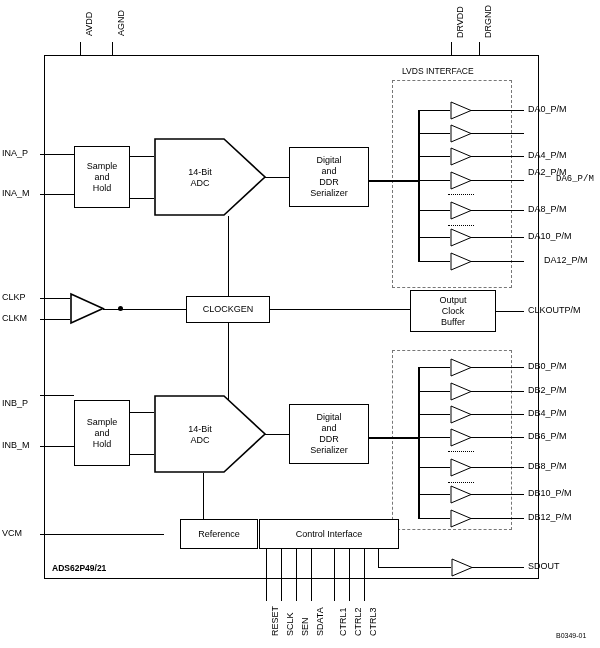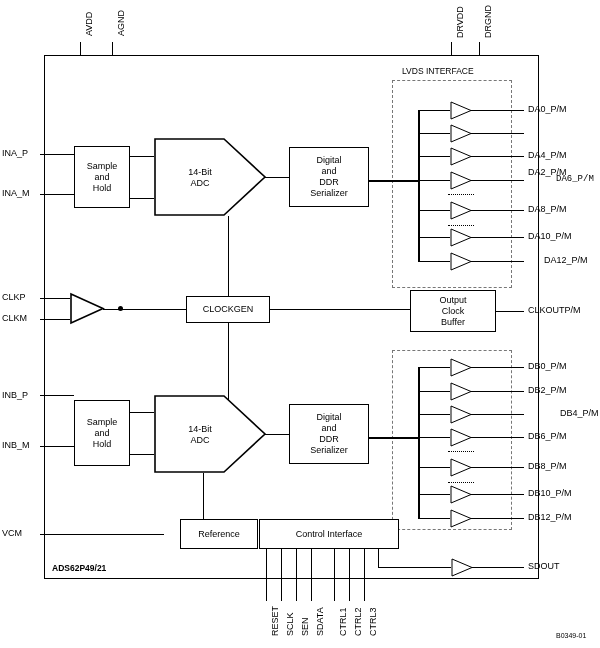--- a/index.html
+++ b/index.html
@@ -151,21 +151,21 @@
   <div class="hl" style="left:270px;top:309px;width:140px;"></div>
 
   <div class="box" style="left:410px;top:290px;width:86px;height:42px;flex-direction:column;align-items:center;">
     <span>Output</span>
     <span>Clock</span>
     <span>Buffer</span>
   </div>
   <div class="hl" style="left:496px;top:311px;width:28px;"></div>
   <div class="txt" style="left:528px;top:305px;">CLKOUTP/M</div>
 
-  <div class="txt" style="left:2px;top:390px;">INB_P</div>
+  <div class="txt" style="left:2px;top:398px;">INB_P</div>
   <div class="txt" style="left:2px;top:440px;">INB_M</div>
   <div class="hl" style="left:40px;top:395px;width:34px;"></div>
   <div class="hl" style="left:40px;top:446px;width:34px;"></div>
 
   <div class="box" style="left:74px;top:400px;width:56px;height:66px;flex-direction:column;">
     <span>Sample</span>
     <span>and</span>
     <span>Hold</span>
   </div>
 
@@ -202,21 +202,21 @@
     <polygon points="1,1 21,9.5 1,18" fill="#fff" stroke="#000" stroke-width="1"></polygon>
   </svg>
   <div class="hl" style="left:471px;top:391px;width:53px;"></div>
   <div class="txt" style="left:528px;top:385px;">DB2_P/M</div>
 
   <div class="hl" style="left:419px;top:414px;width:31px;"></div>
   <svg style="left:450px;top:405px;width:22px;height:19px;">
     <polygon points="1,1 21,9.5 1,18" fill="#fff" stroke="#000" stroke-width="1"></polygon>
   </svg>
   <div class="hl" style="left:471px;top:414px;width:53px;"></div>
-  <div class="txt" style="left:528px;top:408px;margin-left:32px;">DB4_P/M</div>
+  <div class="txt" style="left:528px;top:408px;">DB4_P/M</div>
 
   <div class="hl" style="left:419px;top:437px;width:31px;"></div>
   <svg style="left:450px;top:428px;width:22px;height:19px;">
     <polygon points="1,1 21,9.5 1,18" fill="#fff" stroke="#000" stroke-width="1"></polygon>
   </svg>
   <div class="hl" style="left:471px;top:437px;width:53px;"></div>
   <div class="txt" style="left:528px;top:431px;">DB6_P/M</div>
 
   <div class="hl" style="left:419px;top:467px;width:31px;"></div>
   <svg style="left:450px;top:458px;width:22px;height:19px;">

